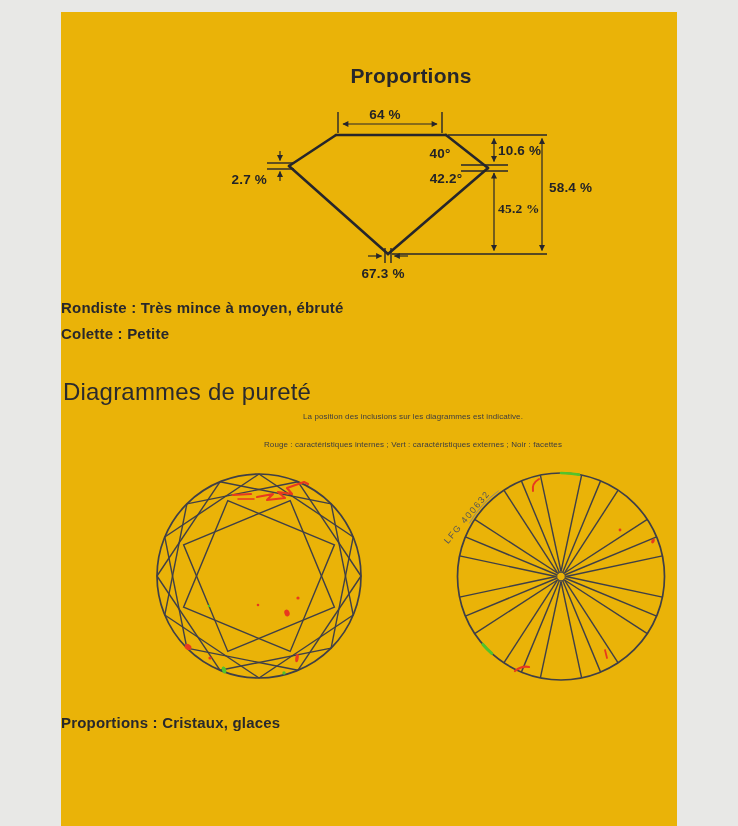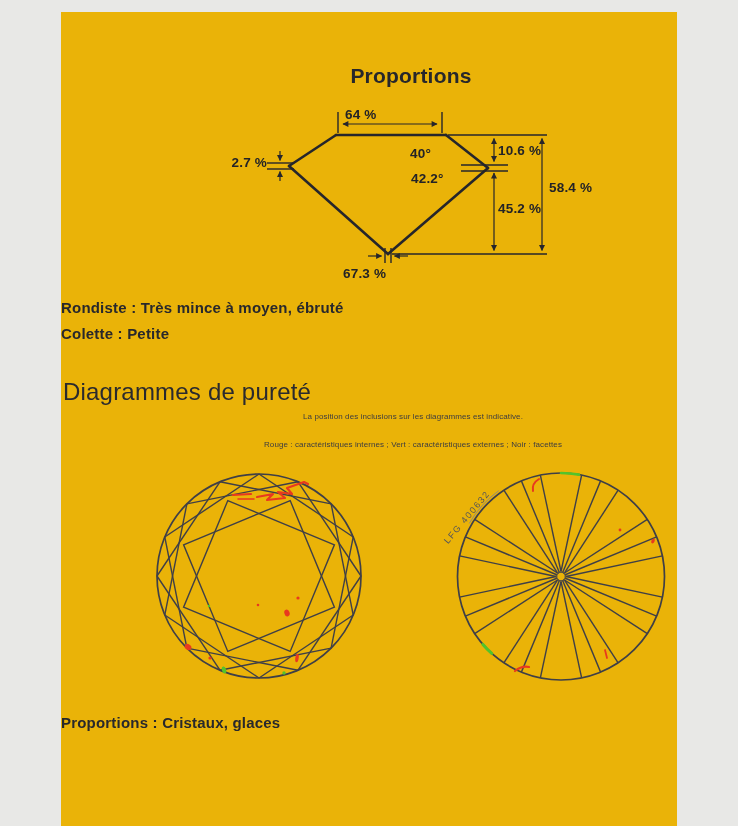--- a/index.html
+++ b/index.html
@@ -5,21 +5,21 @@
   html,body{margin:0;padding:0;background:#e8e8e6;}
   .page{
     position:relative;width:616px;height:826px;margin:12px auto;
     background:#eab308;overflow:hidden;
     font-family:"Liberation Sans",sans-serif;color:#27272b;
   }
   .page svg{position:absolute;left:0;top:0;}
   .heading1{position:absolute;font-size:21px;font-weight:600;color:#27272b;text-align:center;letter-spacing:.2px;}
   .heading2{position:absolute;font-size:24px;font-weight:500;color:#2a2a2e;letter-spacing:.2px;}
   .line15{position:absolute;font-size:15px;font-weight:bold;color:#28282c;text-align:left;letter-spacing:.2px;}
-  .lbl{position:absolute;font-size:13.5px;font-weight:bold;color:#232327;text-align:left;letter-spacing:.2px;white-space:nowrap;}
+  .lbl{position:absolute;font-size:13.5px;font-weight:bold;color:#232327;text-align:center;letter-spacing:.2px;white-space:nowrap;}
   .note{position:absolute;font-size:8px;font-weight:500;color:#3c3c40;text-align:center;letter-spacing:.1px;}
   .inscription{position:absolute;font-size:9px;font-weight:500;letter-spacing:1.6px;color:#55555a;
                text-align:center;transform:rotate(-50deg);white-space:nowrap;}
 </style>
 </head>
 <body>
 
 <div class="page">
 
   <svg id="svg" width="738" height="826" viewBox="0 0 738 826">
@@ -120,25 +120,25 @@
         <ellipse cx="592" cy="529" rx="1.6" ry="2.6" fill="#e8391f" transform="rotate(25 592 529)"></ellipse>
         <path d="M430.7,641.4 A103.5,103.5 0 0 1 421.9,632.4" stroke="#52c32c" stroke-width="3" fill="none" stroke-linecap="round"></path>
         <path d="M454,659 C459,655 464,654 468,655" stroke="#e8391f" stroke-width="2.2" fill="none" stroke-linecap="round" stroke-linejoin="round"></path>
         <path d="M544,638 L546,646" stroke="#e8391f" stroke-width="1.8" fill="none" stroke-linecap="round" stroke-linejoin="round"></path>
       </g>
     </svg>
 
   <div class="heading1" style="left:150px;top:52px;width:400px;">Proportions</div>
 
   <div class="lbl" style="left:284px;top:95px;width:80px;">64 %</div>
-  <div class="lbl" style="left:146px;top:143px;width:60px;text-align:right;">2.7 %</div>
+  <div class="lbl" style="left:146px;top:160px;width:60px;text-align:right;">2.7 %</div>
   <div class="lbl" style="left:349px;top:134px;width:60px;">40°</div>
   <div class="lbl" style="left:350px;top:159px;width:70px;">42.2°</div>
   <div class="lbl" style="left:437px;top:131px;width:70px;text-align:left;">10.6 %</div>
-  <div class="lbl" style="left:437px;top:189px;width:70px;text-align:left;">45.2 %</div>
+  <div class="lbl" style="left:437px;top:189px;width:70px;text-align:left;font-family:Liberation Serif, serif;">45.2 %</div>
   <div class="lbl" style="left:488px;top:168px;width:70px;text-align:left;">58.4 %</div>
   <div class="lbl" style="left:282px;top:254px;width:80px;">67.3 %</div>
 
   <div class="line15" style="left:0px;top:287px;width:700px;">Rondiste : Très mince à moyen, ébruté</div>
   <div class="line15" style="left:0px;top:313px;width:700px;">Colette : Petite</div>
 
   <div class="heading2" style="left:2px;top:366px;width:700px;">Diagrammes de pureté</div>
   <div class="note" style="left:2px;top:400px;width:700px;">La position des inclusions sur les diagrammes est indicative.</div>
   <div class="note" style="left:2px;top:428px;width:700px;">Rouge : caractéristiques internes ; Vert : caractéristiques externes ; Noir : facettes</div>
 

